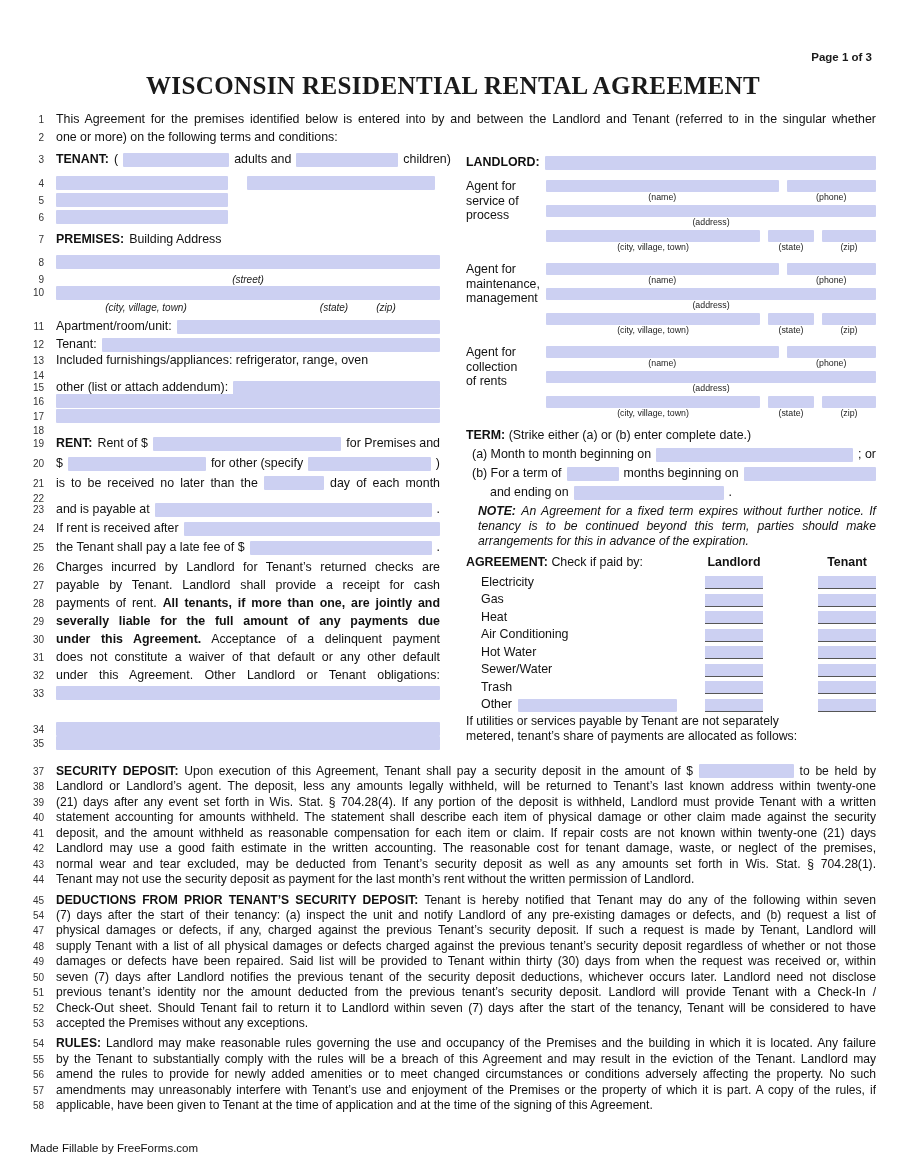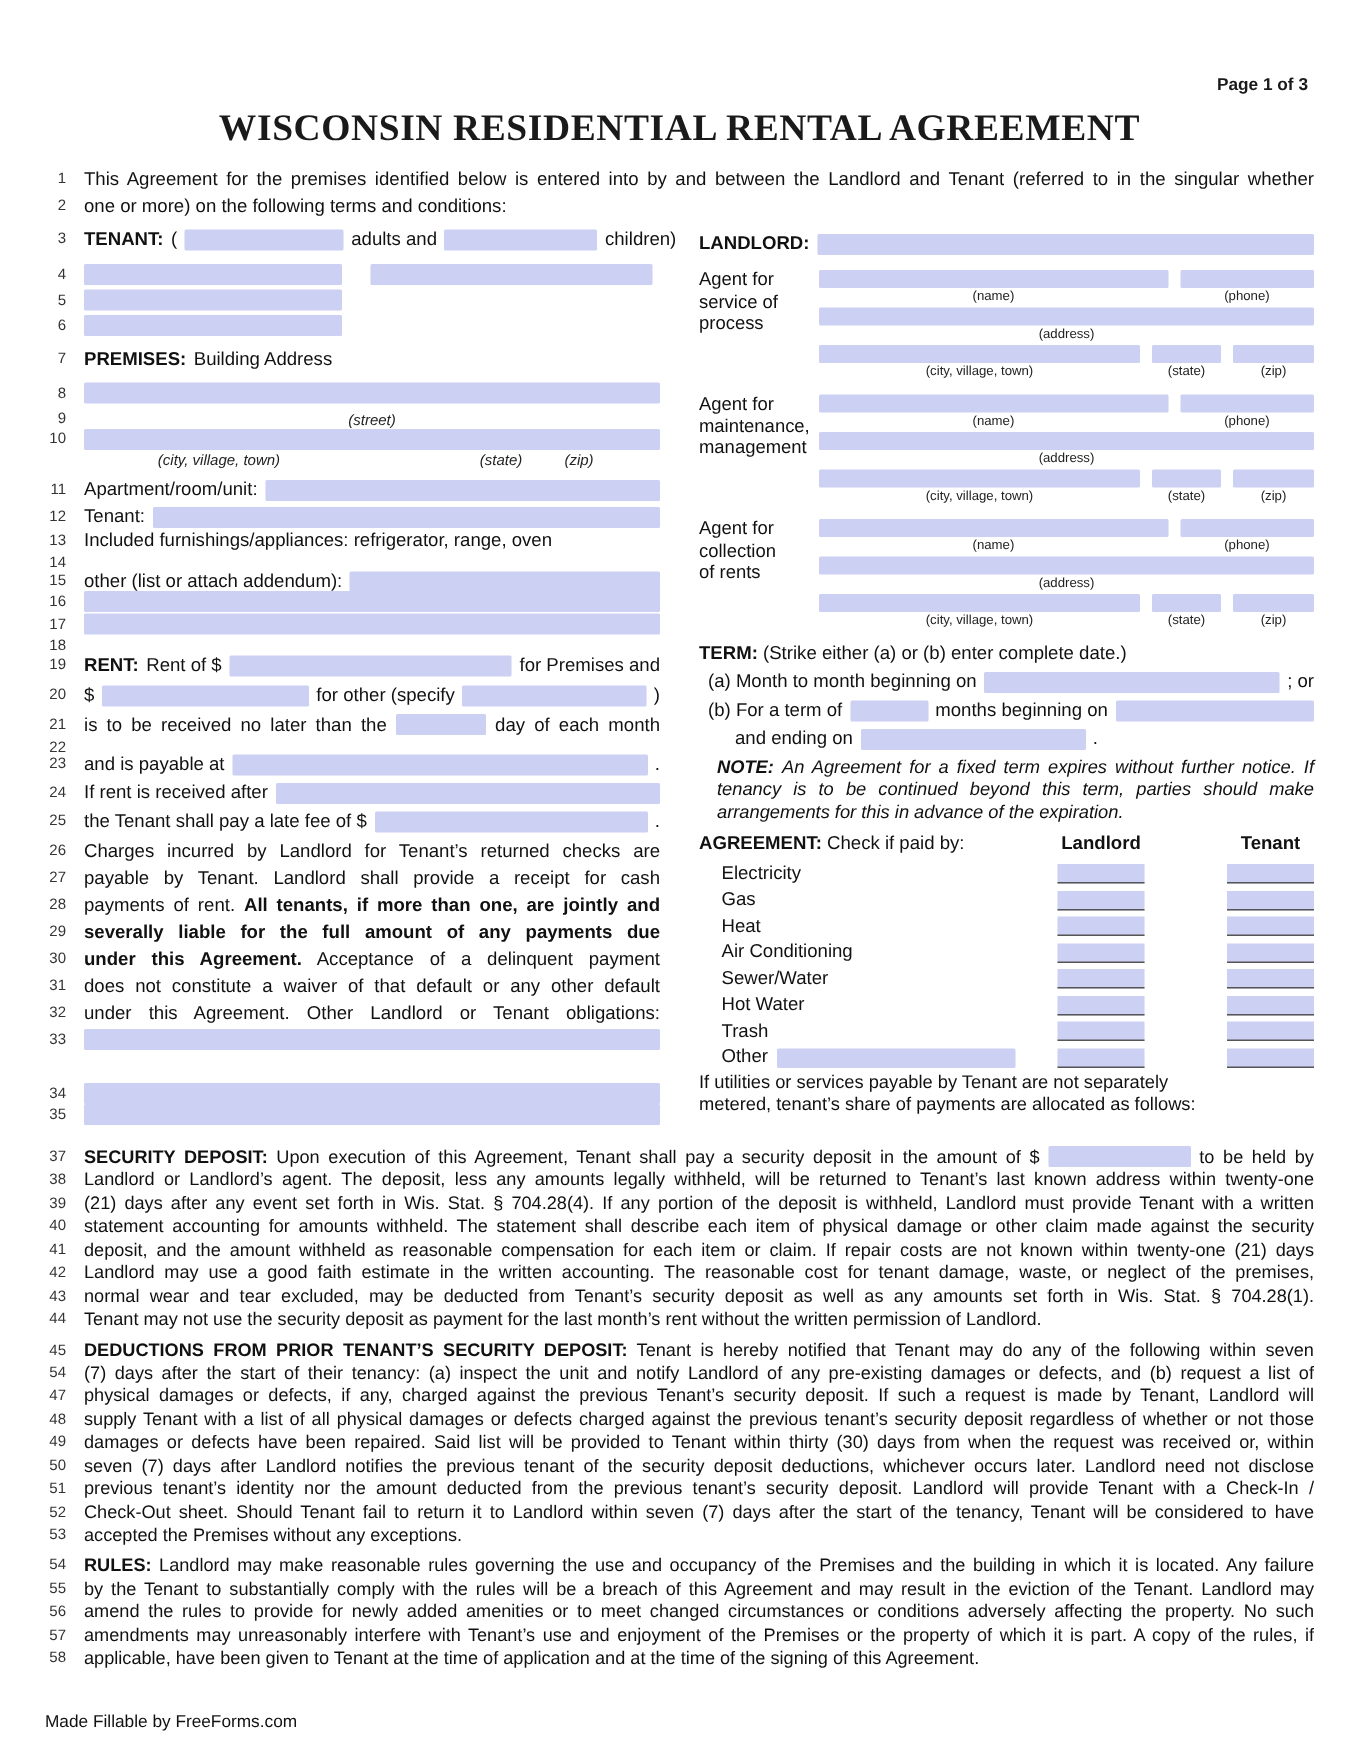--- a/index.html
+++ b/index.html
@@ -455,26 +455,26 @@
             <span class="ulabel">Heat</span>
             <span class="ubox"></span>
             <span class="ubox"></span>
           </div>
           <div class="urow">
             <span class="ulabel">Air Conditioning</span>
             <span class="ubox"></span>
             <span class="ubox"></span>
           </div>
           <div class="urow">
+            <span class="ulabel">Hot Water</span>
+            <span class="ubox"></span>
+            <span class="ubox"></span>
+          </div>
+          <div class="urow">
             <span class="ulabel">Sewer/Water</span>
-            <span class="ubox"></span>
-            <span class="ubox"></span>
-          </div>
-          <div class="urow">
-            <span class="ulabel">Hot Water</span>
             <span class="ubox"></span>
             <span class="ubox"></span>
           </div>
           <div class="urow">
             <span class="ulabel">Trash</span>
             <span class="ubox"></span>
             <span class="ubox"></span>
           </div>
           <div class="urow">
             <span class="ulabel frow" style="column-gap:6px">

